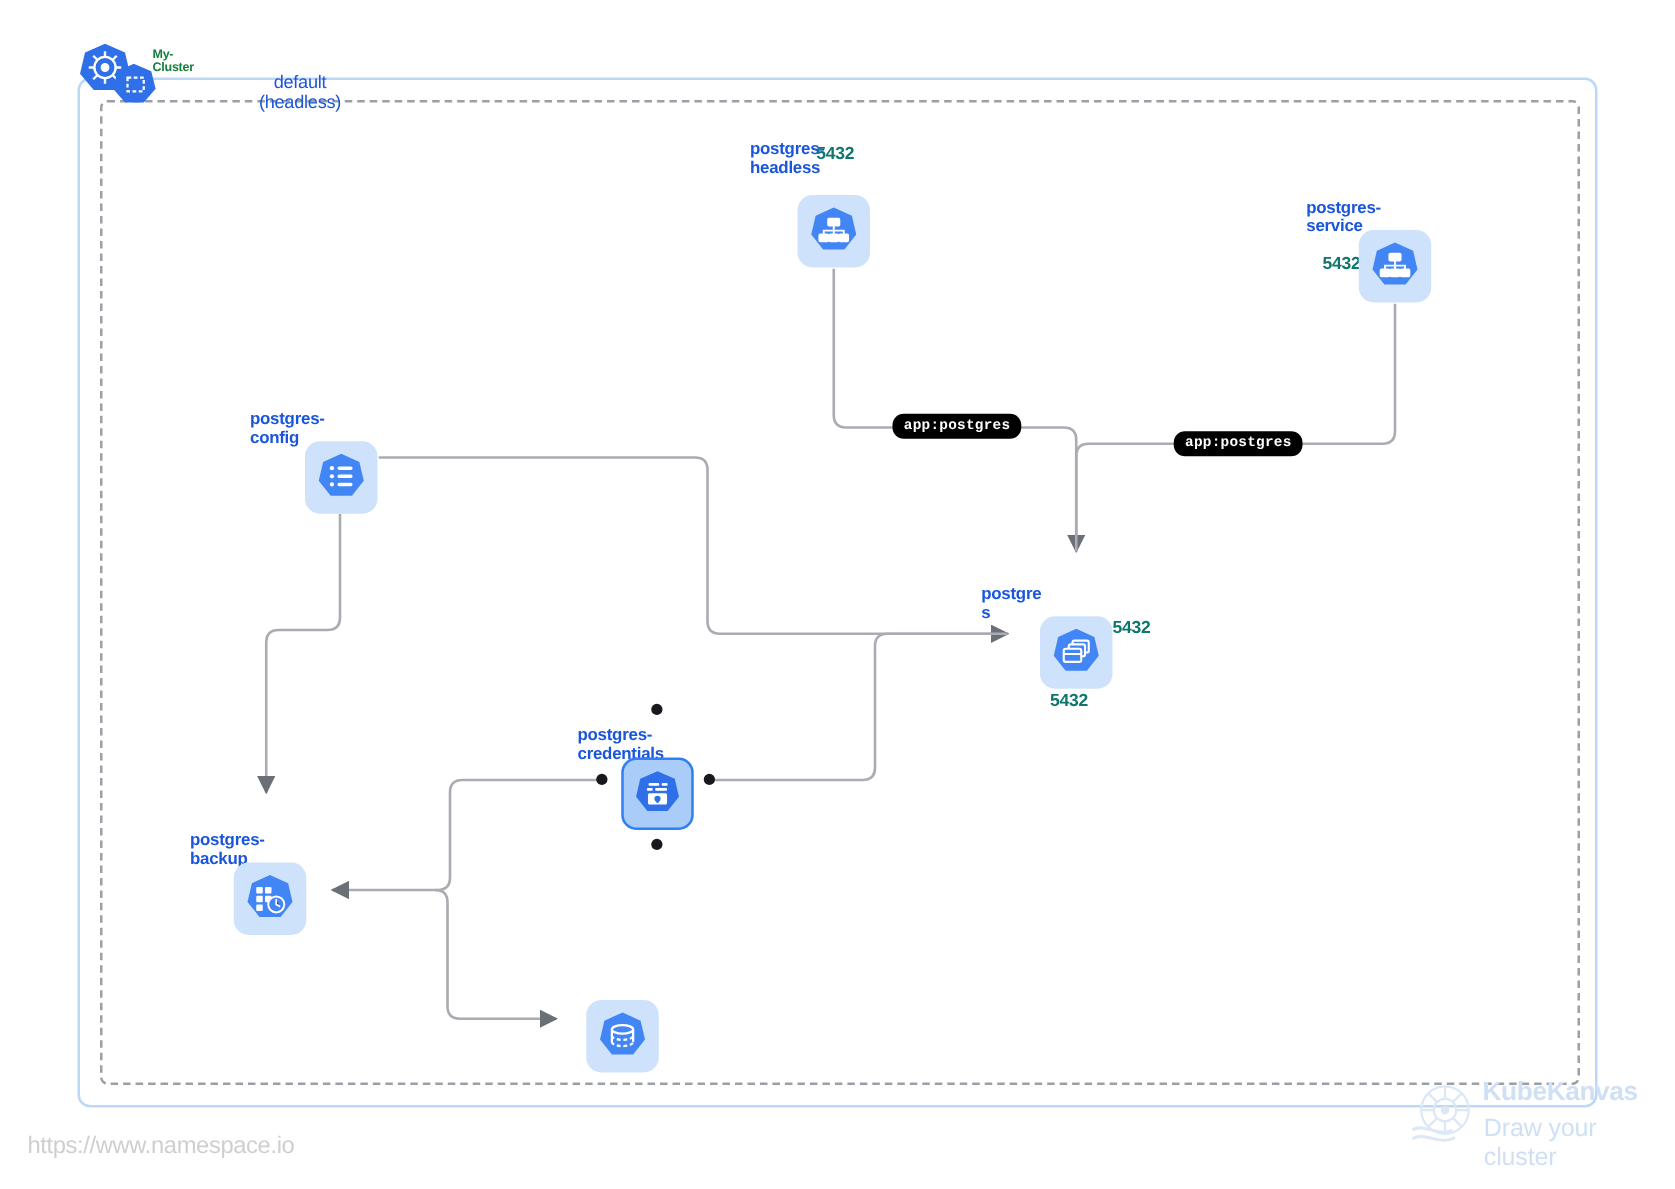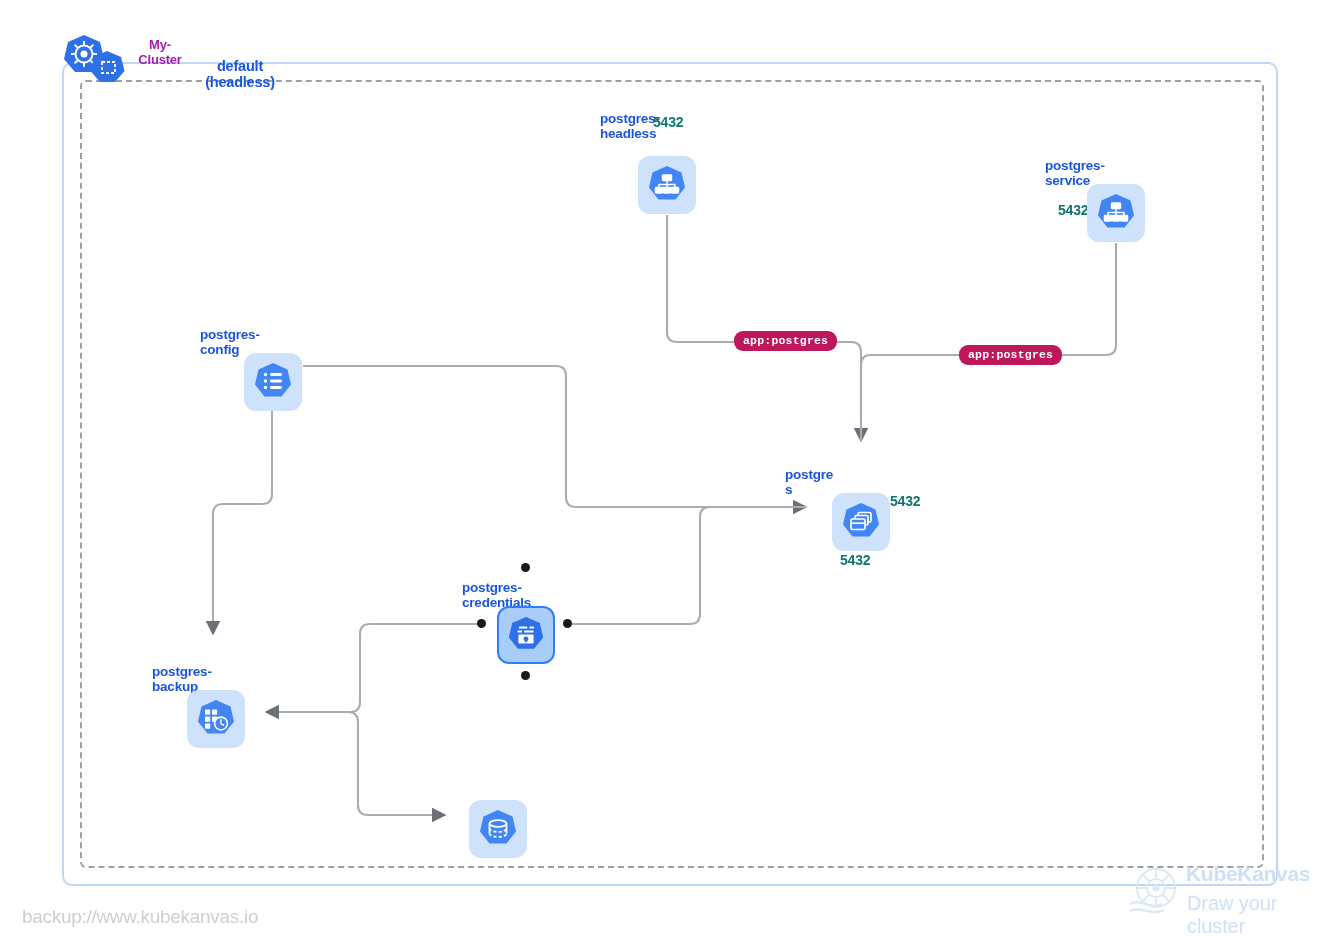--- a/index.html
+++ b/index.html
@@ -40,35 +40,35 @@
     border: 2px dashed #9aa0a6;
     border-radius: 6px;
     box-sizing: border-box;
   }
 
   .cluster-label {
     position: absolute;
     left: 122px;
     top: 38px;
     width: 76px;
-    text-align: center;
-    font-size: 13px;
-    font-weight: bold;
-    color: #a21caf;
+    text-align: left;
+    font-size: 10px;
+    font-weight: bold;
+    color: #15803d;
     line-height: 1.12;
     letter-spacing: -0.2px;
   }
   .namespace-label {
     position: absolute;
     left: 155px;
     top: 58px;
     width: 170px;
     text-align: center;
     font-size: 14.5px;
-    font-weight: bold;
+    font-weight: normal;
     color: #1a56db;
     line-height: 1.12;
     letter-spacing: -0.2px;
   }
 
   .cluster-logo {
     position: absolute;
     left: 62px;
     top: 33px;
     width: 68px;
@@ -117,30 +117,29 @@
     position: absolute;
     width: 9px;
     height: 9px;
     border-radius: 50%;
     background: #18181f;
   }
 
   
   .edge-label {
     position: absolute;
-    background: #be185d;
+    background: #000000;
     color: #ffffff;
     font-family: "Liberation Mono", monospace;
     font-size: 11.5px;
     font-weight: bold;
     padding: 3px 9px 4px 9px;
     border-radius: 9px;
     letter-spacing: 0.2px;
     white-space: nowrap;
-    margin-left: 20px;
   }
 
   
   .watermark {
     position: absolute;
     left: 1128px;
     top: 862px;
     width: 200px;
     height: 62px;
     pointer-events: none;
@@ -385,15 +384,15 @@
         <path d="M14.5 37.5 L21.5 30.5"></path>
         <path d="M41.5 37.5 L34.5 30.5"></path>
         <path d="M2 40 C 12 34, 22 46, 34 40" stroke-width="2.4"></path>
         <path d="M2 47 C 12 41, 24 53, 36 46" stroke-width="2.4"></path>
       </g>
     </svg>
     <div class="wm-title">KubeKanvas</div>
     <div class="wm-sub">Draw your cluster</div>
   </div>
 
-  <div class="site-url">backup://www.kubekanvas.io</div>
+  <div class="site-url">https://www.namespace.io</div>
 
 </div>
 
 </body></html>

